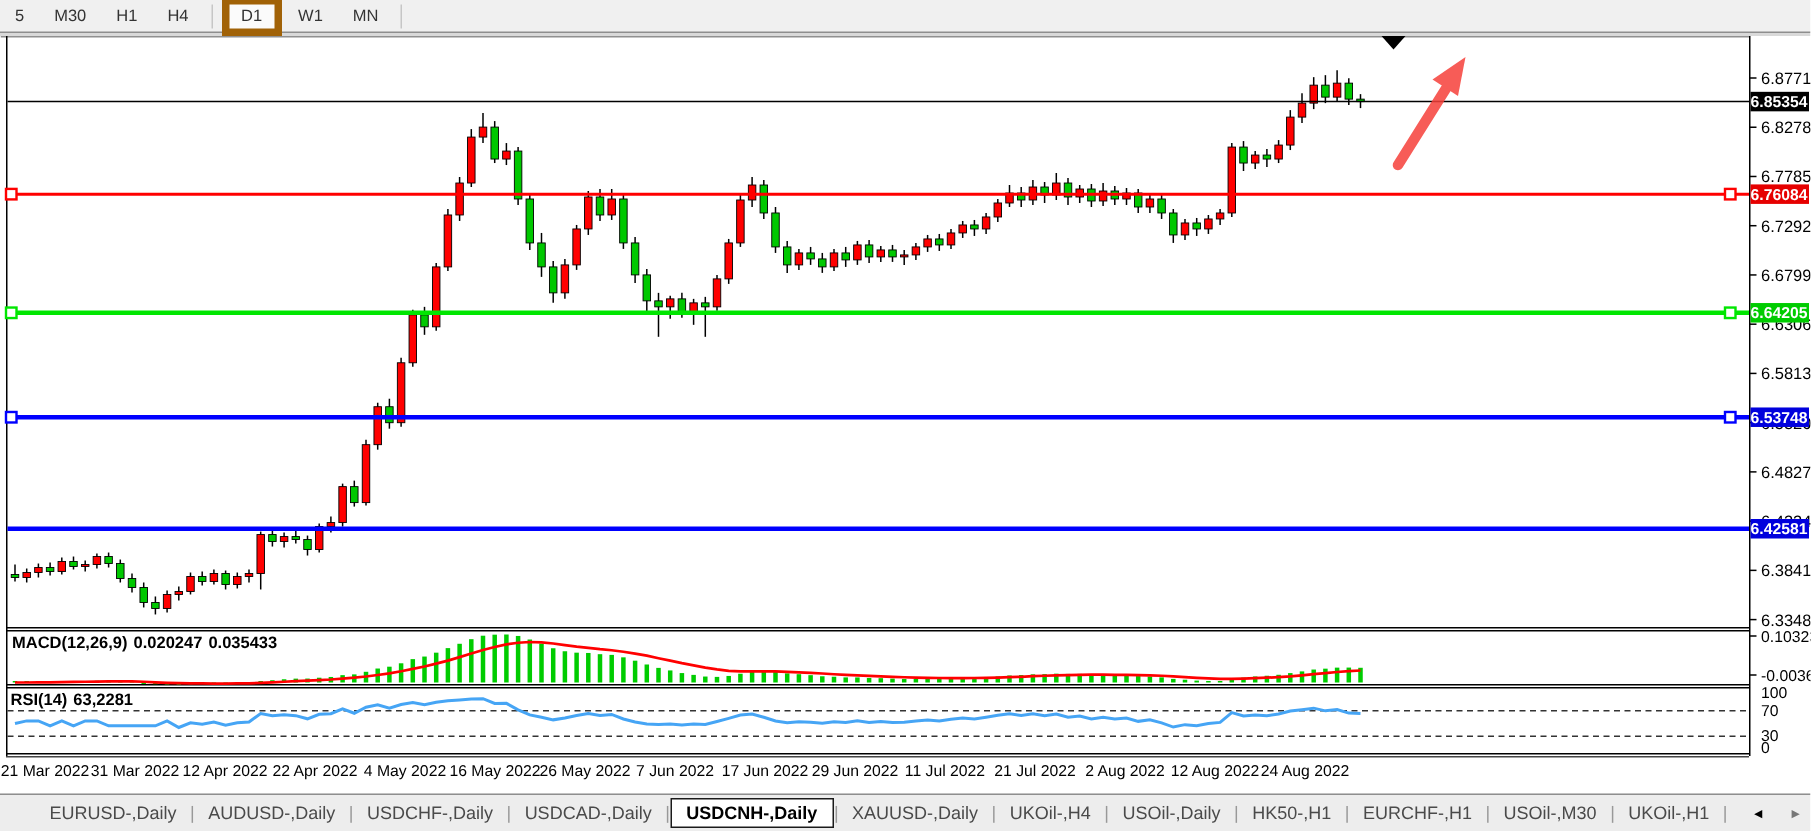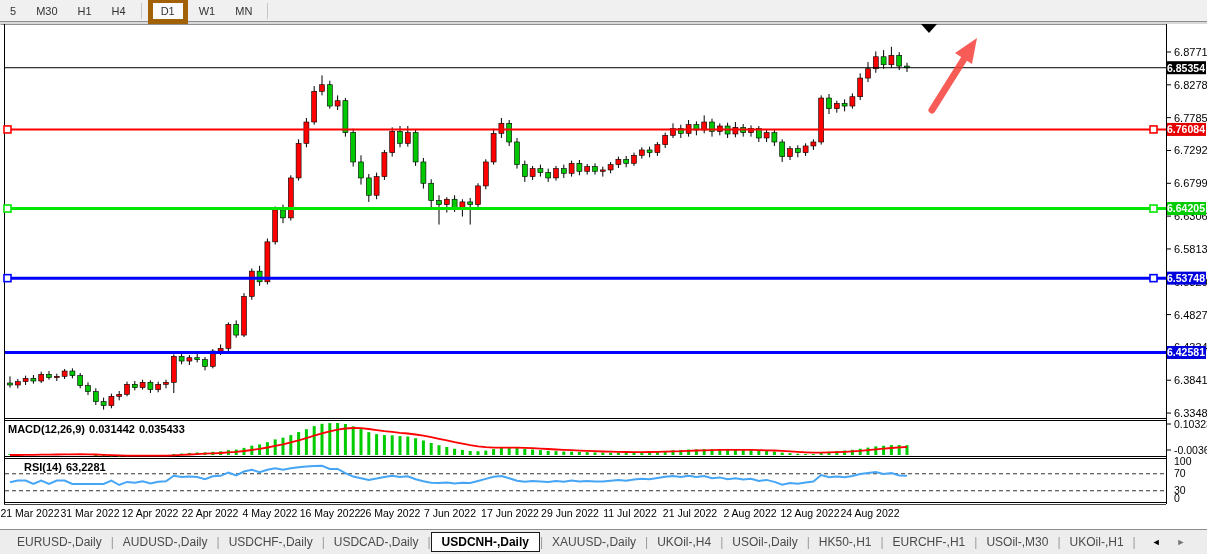--- a/index.html
+++ b/index.html
@@ -12,26 +12,26 @@
   #toolbar .tfbtn{font-size:11px;color:#333;padding:2px 8px;margin:0 1px;border:1px solid transparent;cursor:default;}
   #toolbar .tfbtn.active{background:#fbfbfb;border:5px solid #a16207;}
   #toolbar .sep{width:1px;height:16px;background:#c6c6c6;margin:0 5px;}
   #strip{position:absolute;left:0;top:22px;width:1207px;height:2px;background:#d9d9d9;z-index:4;}
   
   .ovl{position:absolute;z-index:3;font-size:11px;font-weight:700;color:#000;white-space:nowrap;}
   #chart-title{left:9px;top:27px;}
   #chart-title span{margin-right:4px;}
   #macd-label{left:8px;top:423px;}
   #macd-label span{margin-right:4px;margin-top:36px;}
-  #rsi-label{left:24px;top:461px;}
+  #rsi-label{left:7px;top:461px;}
   #rsi-label span{margin-right:4px;}
   .collapse{font-size:9px;margin-right:5px;cursor:default;}
   
   #tabbar{position:absolute;left:0;bottom:0;width:1207px;height:25px;background:#ededed;
-    border-top:1px solid #8e8e8e;display:flex;align-items:center;padding-left:8px;z-index:5;box-sizing:border-box;}
+    border-top:1px solid #8e8e8e;display:flex;align-items:center;padding-left:24px;z-index:5;box-sizing:border-box;}
   #tabbar .tab{font-size:12px;color:#4a4a4a;padding:3px 9px;white-space:nowrap;cursor:default;}
   #tabbar .tab.active{background:#fff;border:1px solid #1a1a1a;color:#000;font-weight:700;padding:2px 10px;}
   #tabbar .tdiv{color:#999;font-size:12px;}
   #tabbar .scrolls{margin-left:16px;display:flex;gap:16px;align-items:center;}
   #tabbar .arr{font-size:9px;color:#000;cursor:default;}
   #tabbar .arr.right{color:#777;}
 </style>
 </head>
 <body>
 
@@ -481,21 +481,21 @@
       <span class="sep"></span>
       <span class="tfbtn active">D1</span>
       <span class="tfbtn">W1</span>
       <span class="tfbtn">MN</span>
       <span class="sep"></span>
     </div>
   <div id="strip"></div>
 
 
   <div id="macd-label" class="ovl">
-    <span>MACD(12,26,9)</span><span>0.031442</span><span>0.035433</span>
+    <span>MACD(12,26,9)</span><span>0.020247</span><span>0.035433</span>
   </div>
 
   <div id="rsi-label" class="ovl">
     <span>RSI(14)</span><span>63,2281</span>
   </div>
 
   <div id="tabbar">
       <span class="tab">EURUSD-,Daily</span>
       <span class="tdiv">|</span>
       <span class="tab">AUDUSD-,Daily</span>

